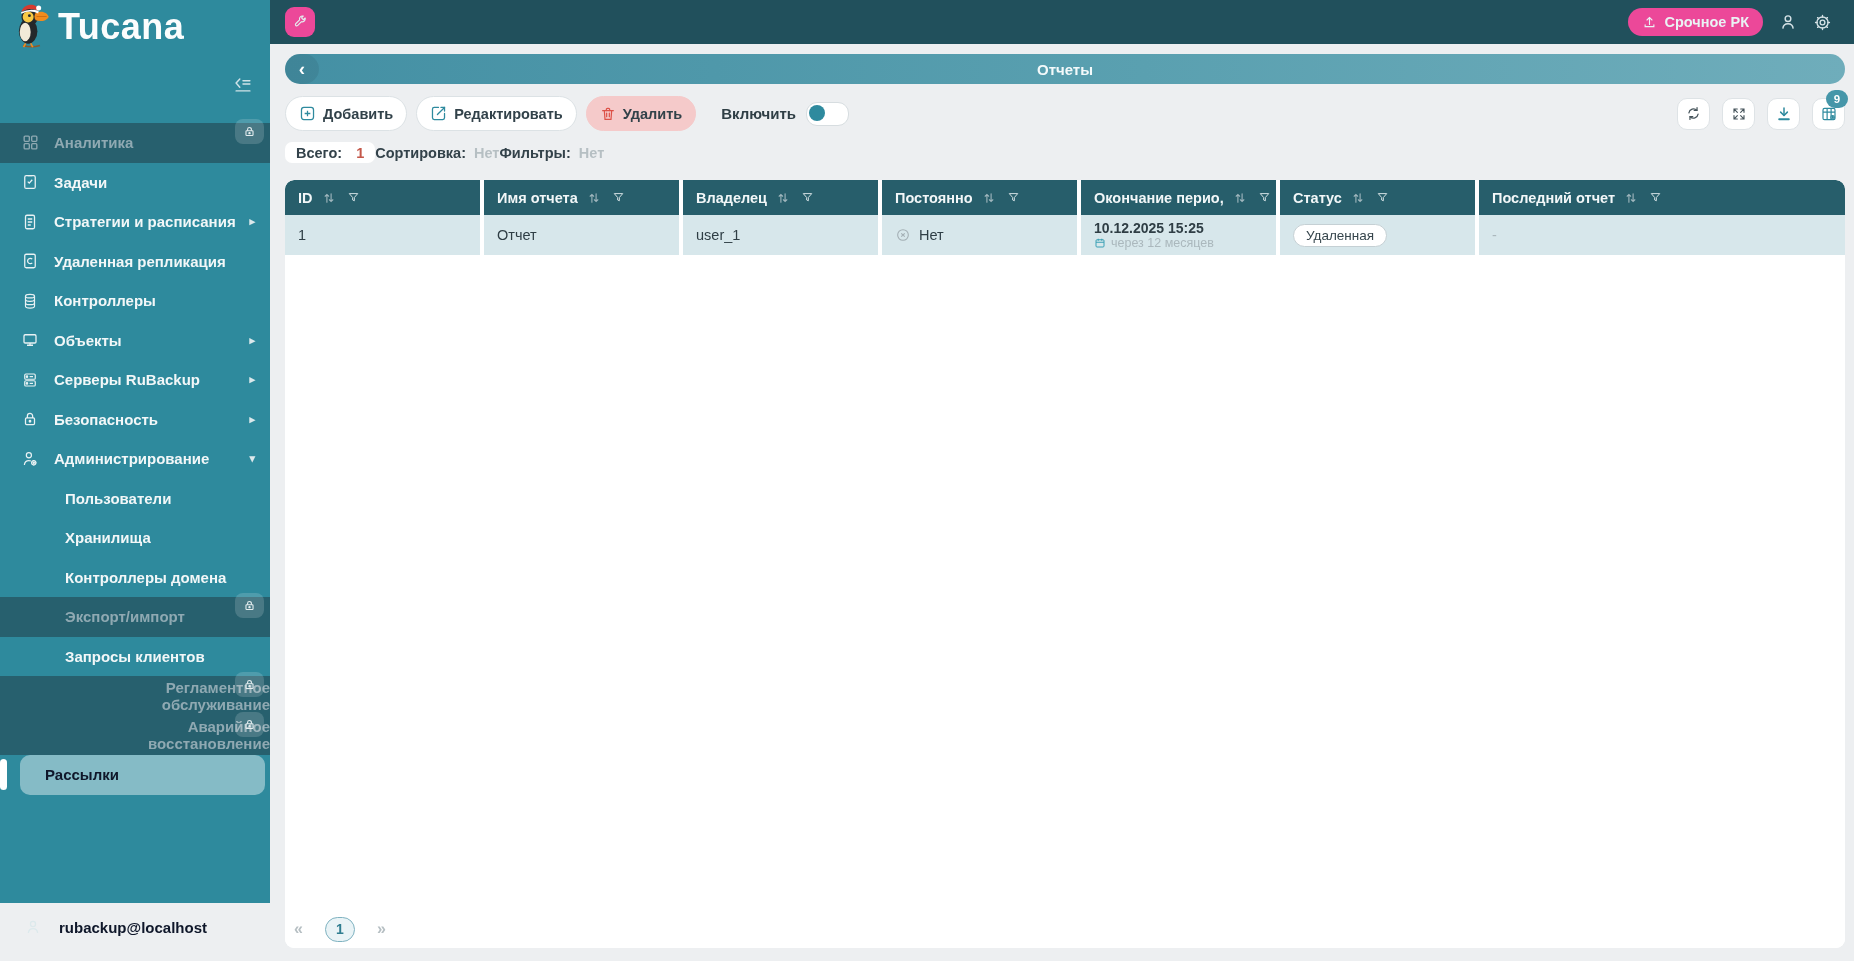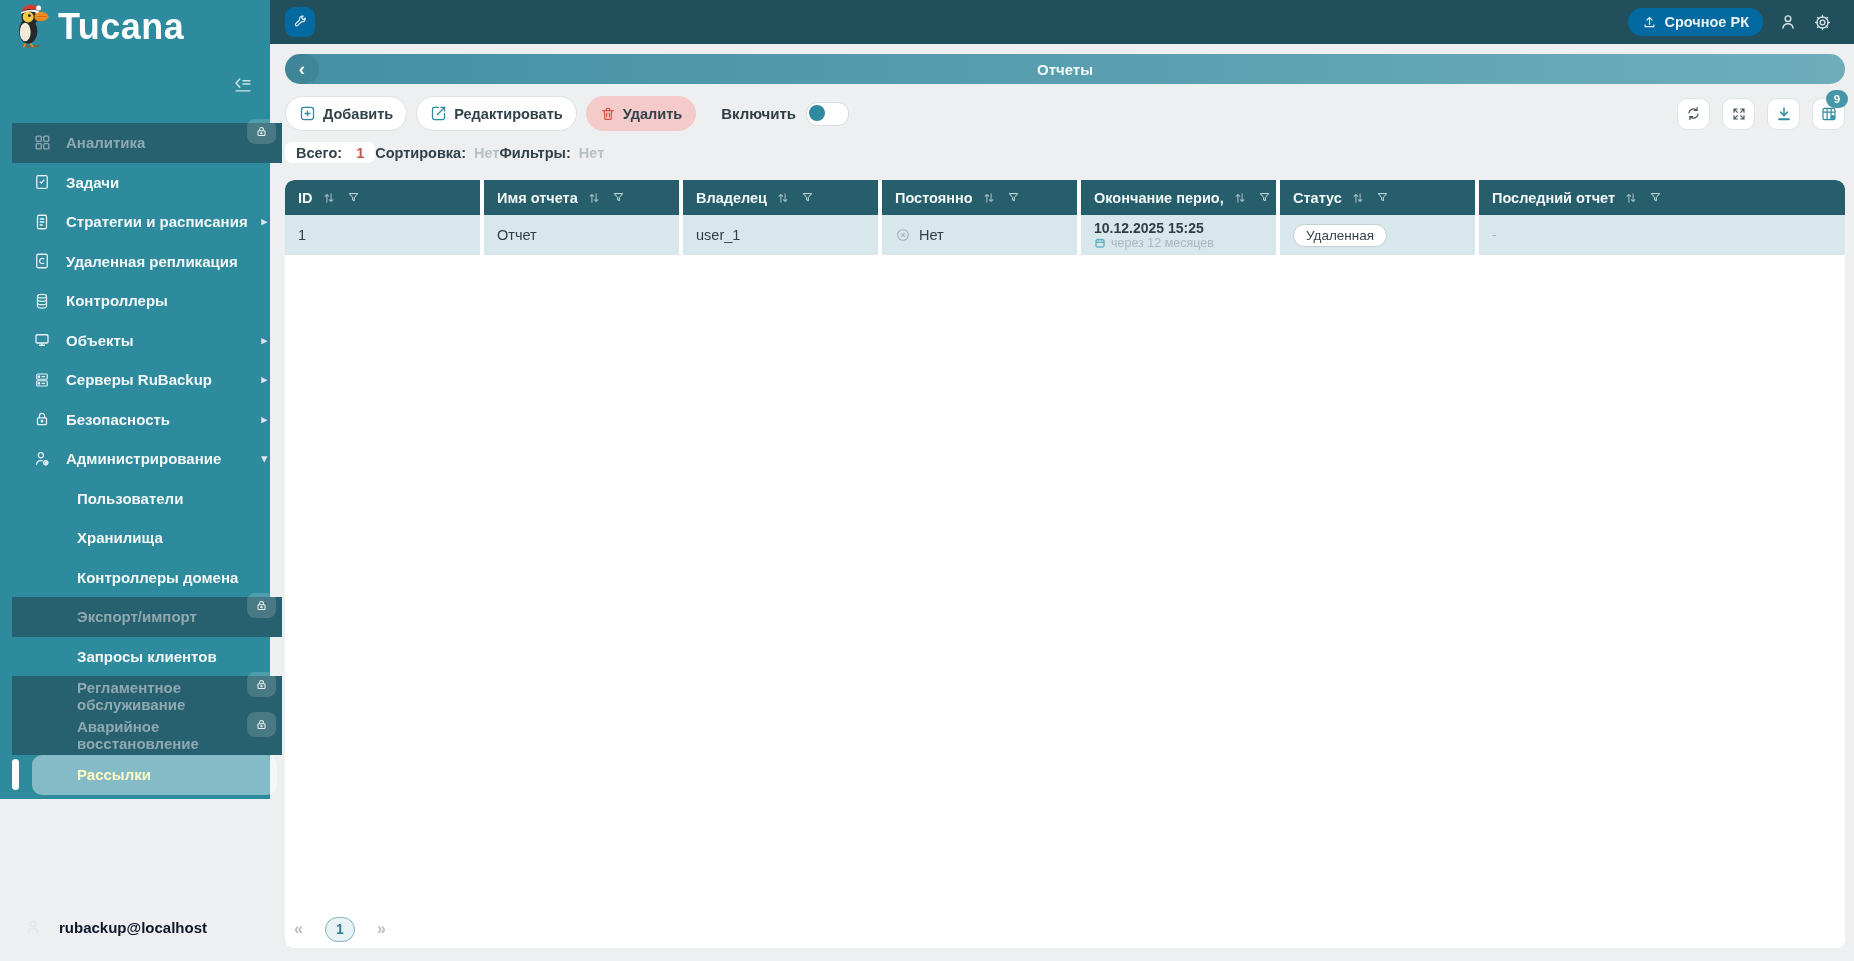--- a/index.html
+++ b/index.html
@@ -5,43 +5,43 @@
   html,body{margin:0;padding:0;}
   body{
     width:1854px;height:961px;overflow:hidden;position:relative;
     font-family:"Liberation Sans",sans-serif;background:#EDEFF1;
     -webkit-font-smoothing:antialiased;
   }
   button{font-family:inherit;border:none;background:none;padding:0;cursor:pointer;}
   svg{display:block;}
 
   
-  .sidebar{position:absolute;left:0;top:0;width:270px;height:799px;background:#2E8A9D;color:#F2F7F8;z-index:5;}
+  .sidebar{position:absolute;left:0;top:0;width:270px;height:903px;background:#2E8A9D;color:#F2F7F8;z-index:5;}
   .logo-row{position:absolute;left:8px;top:4px;display:flex;align-items:center;gap:8px;}
   .logo-text{font-size:36px;font-weight:700;letter-spacing:.5px;color:#FBFDFD;}
   .collapse-btn{position:absolute;right:16px;top:72px;width:22px;height:24px;color:#CFE3E8;}
-  .nav{position:absolute;left:12px;top:123px;width:100%;}
+  .nav{position:absolute;left:0;top:123px;width:100%;text-align:right;}
   .nitem{position:relative;height:39.5px;display:flex;align-items:center;padding-left:19px;gap:13px;font-size:15px;font-weight:600;color:#F2F7F8;}
   .nitem .nico{width:22px;display:flex;justify-content:center;color:#E9F2F4;}
   .nitem.locked{background:#27606E;color:#8FA9B2;}
   .nitem.locked .nico{color:#8FA9B2;}
   .arr{margin-left:auto;margin-right:15px;font-size:11px;color:#DCE9EC;}
   .lockb{position:absolute;right:6px;top:-4px;width:29px;height:25px;border-radius:8px;
          background:rgba(255,255,255,.16);display:flex;align-items:center;justify-content:center;color:#E6EEF0;}
   .nsub{padding-left:65px;font-weight:700;}
   .nsub.locked{color:#8FA9B2;}
-  .nitem.sel{background:rgba(255,255,255,.42);border-radius:10px;margin:0 5px 0 20px;padding-left:45px;color:#fef9c3;}
+  .nitem.sel{background:rgba(255,255,255,.42);border-radius:10px;margin:0 5px 0 20px;padding-left:25px;color:#0f172a;}
   .nitem.sel::before{content:"";position:absolute;left:-20px;top:4px;width:7px;height:31px;background:#FFFFFF;border-radius:4px;}
   .suser{position:absolute;left:0;top:908px;width:100%;height:38px;display:flex;align-items:center;padding-left:24px;gap:17px;font-size:15px;font-weight:600;color:#0f172a;}
   .suser .uic{color:#DCE9EC;}
 
   
   .main{position:absolute;left:270px;top:0;right:0;bottom:0;}
   .topbar{position:absolute;left:0;top:0;right:0;height:44px;background:#21505C;display:flex;align-items:center;}
-  .chip{background:#0369a1;color:#E8F1F3;}
+  .chip{background:#ec4899;color:#E8F1F3;}
   .chip.sq{width:30px;height:30px;border-radius:9px;margin-left:15px;display:flex;align-items:center;justify-content:center;}
   .tright{margin-left:auto;display:flex;align-items:center;gap:15px;padding-right:22px;}
   .chip.pill{height:28px;border-radius:14px;padding:0 14px;display:flex;align-items:center;gap:8px;font-size:14.5px;font-weight:600;color:#EAF2F4;}
   .tico{color:#D5E2E6;display:flex;align-items:center;}
 
   
   .content{position:absolute;left:15px;right:9px;top:44px;bottom:0;display:flex;flex-direction:column;padding-bottom:13px;}
   .page-header{margin-top:10px;height:30px;border-radius:15px;position:relative;
     background:linear-gradient(90deg,#4490A4 0%,#5AA0B0 55%,#6FADBB 100%);
     display:flex;align-items:center;justify-content:center;color:#F4FAFB;font-size:15px;font-weight:600;}

